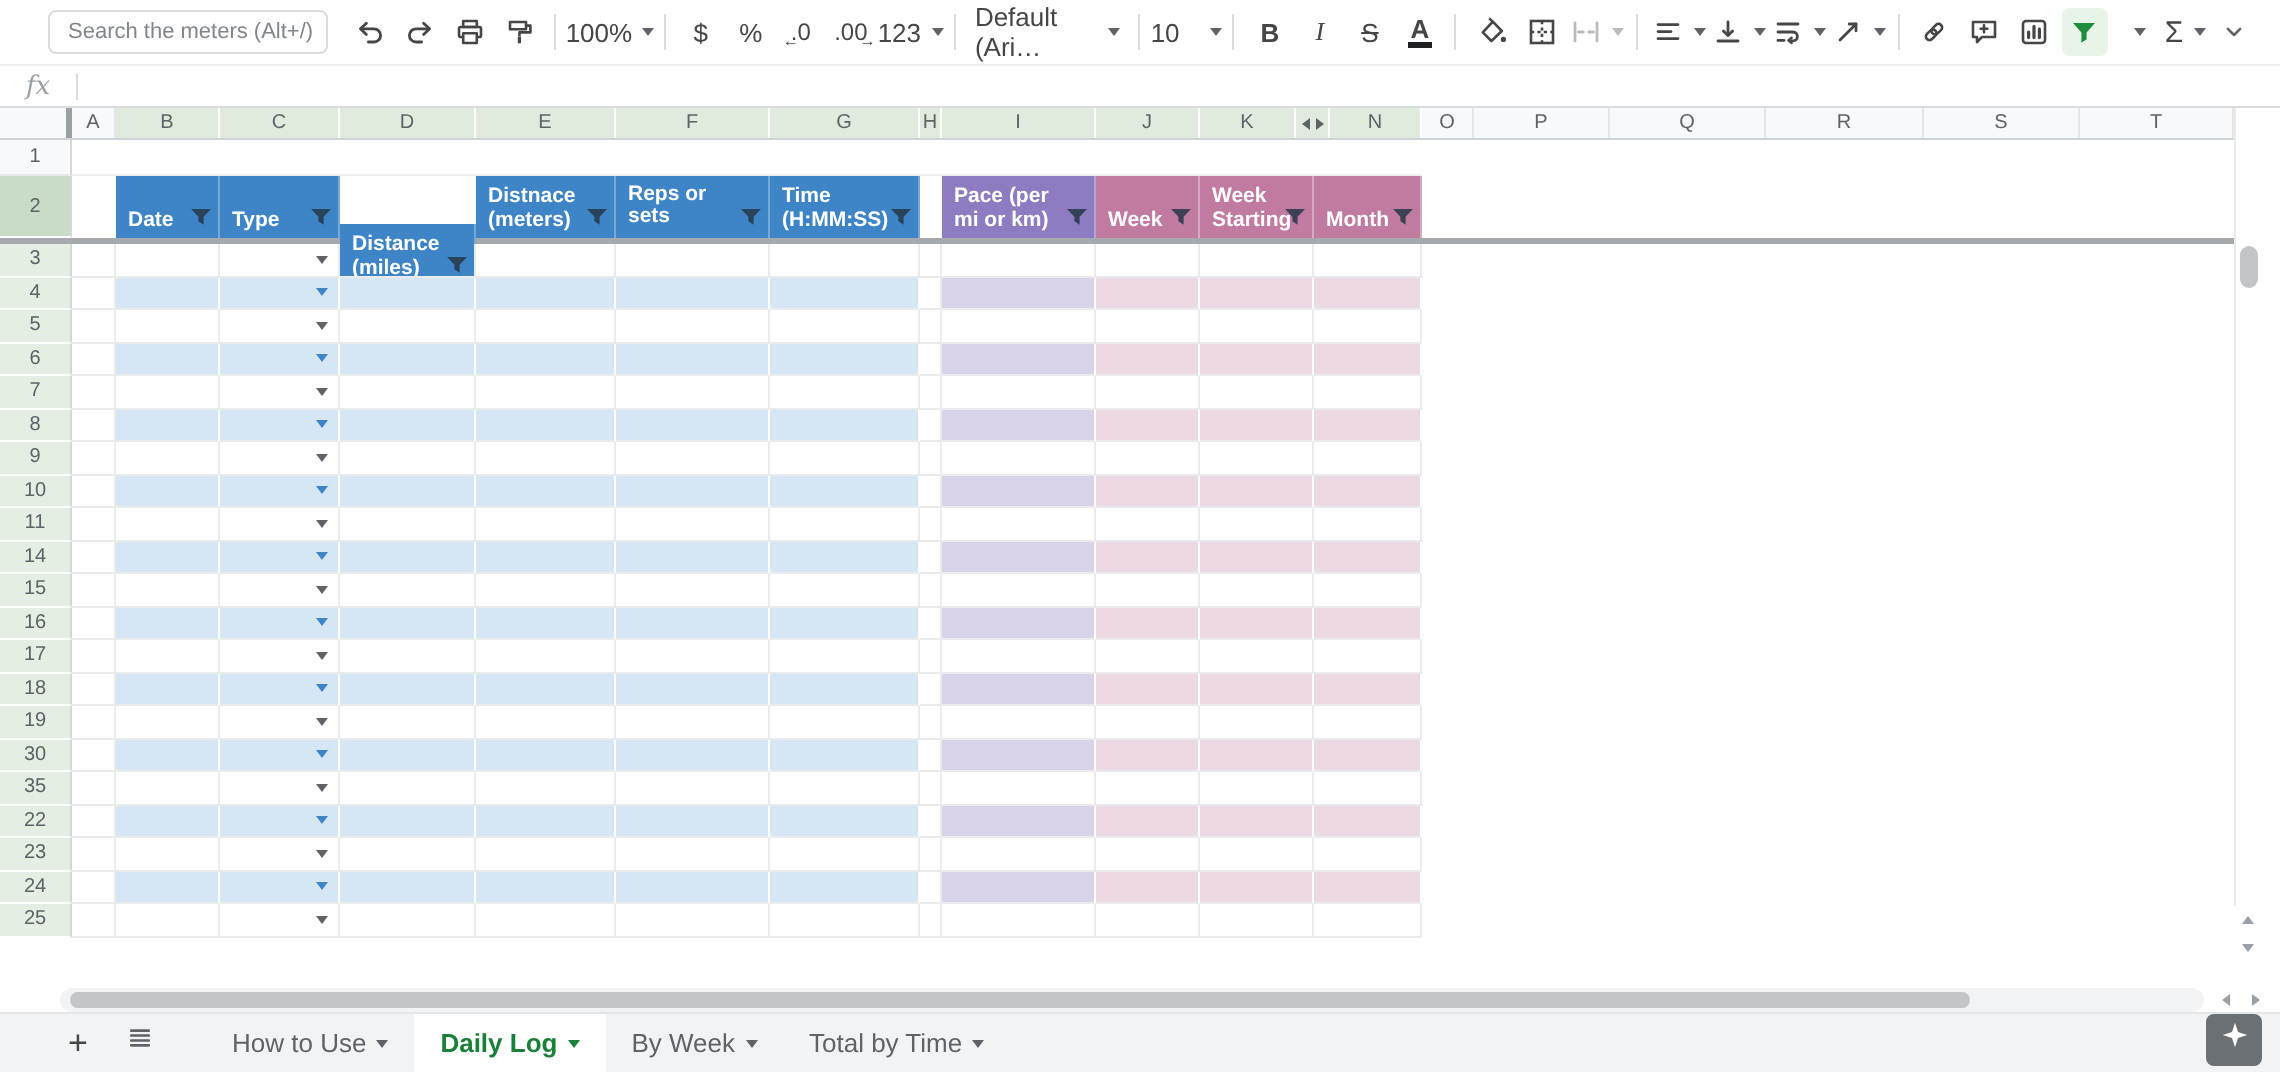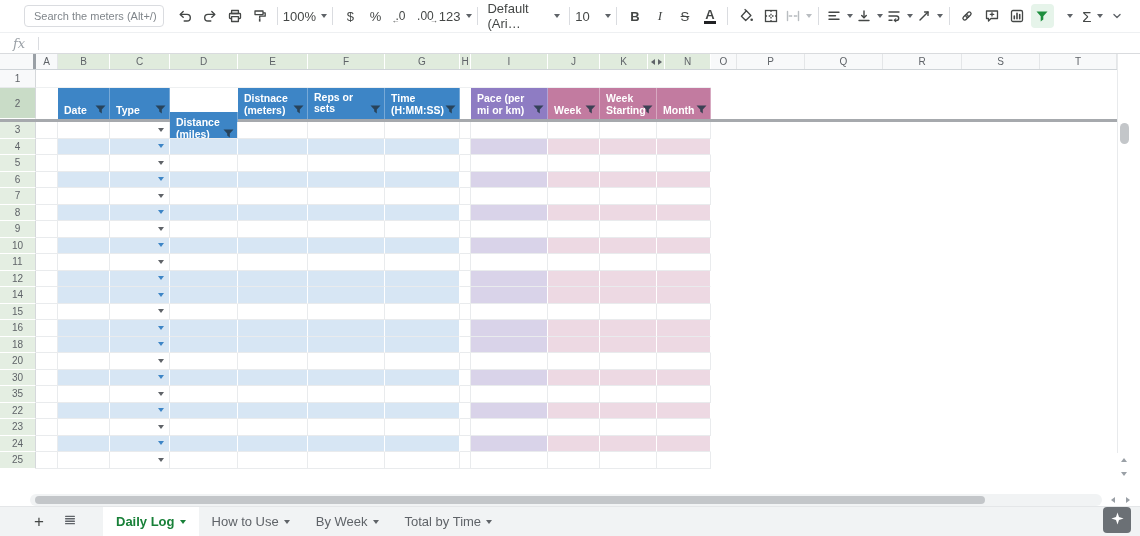--- a/index.html
+++ b/index.html
@@ -618,21 +618,21 @@
         <div class="c gl" style="width: 57px;"></div>
         <div class="c gl" style="width: 54px;"></div>
         <div class="c" style="width: 26px;"></div>
         <div class="c" style="width: 68px;"></div>
         <div class="c" style="width: 78px;"></div>
         <div class="c" style="width: 79px;"></div>
         <div class="c" style="width: 78px;"></div>
         <div class="c" style="width: 77px;"></div>
       </div>
       <div class="row" style="height: 16.5px;">
-        <div class="rowhead">12</div>
+        <div class="rowhead">14</div>
         <div class="c gl" style="width: 22px;"></div>
         <div class="c gl band-blue" style="width: 52px;"></div>
         <div class="c gl band-blue" style="width: 60px;">
           <div class="ddcar blue"></div>
         </div>
         <div class="c gl band-blue" style="width: 68px;"></div>
         <div class="c gl band-blue" style="width: 70px;"></div>
         <div class="c gl band-blue" style="width: 77px;"></div>
         <div class="c gl band-blue" style="width: 75px;"></div>
         <div class="c gl" style="width: 11px;"></div>
@@ -641,21 +641,44 @@
         <div class="c gl band-pink" style="width: 57px;"></div>
         <div class="c gl band-pink" style="width: 54px;"></div>
         <div class="c" style="width: 26px;"></div>
         <div class="c" style="width: 68px;"></div>
         <div class="c" style="width: 78px;"></div>
         <div class="c" style="width: 79px;"></div>
         <div class="c" style="width: 78px;"></div>
         <div class="c" style="width: 77px;"></div>
       </div>
       <div class="row" style="height: 16.5px;">
-        <div class="rowhead">14</div>
+        <div class="rowhead">15</div>
+        <div class="c gl" style="width: 22px;"></div>
+        <div class="c gl" style="width: 52px;"></div>
+        <div class="c gl" style="width: 60px;">
+          <div class="ddcar"></div>
+        </div>
+        <div class="c gl" style="width: 68px;"></div>
+        <div class="c gl" style="width: 70px;"></div>
+        <div class="c gl" style="width: 77px;"></div>
+        <div class="c gl" style="width: 75px;"></div>
+        <div class="c gl" style="width: 11px;"></div>
+        <div class="c gl" style="width: 77px;"></div>
+        <div class="c gl" style="width: 52px;"></div>
+        <div class="c gl" style="width: 57px;"></div>
+        <div class="c gl" style="width: 54px;"></div>
+        <div class="c" style="width: 26px;"></div>
+        <div class="c" style="width: 68px;"></div>
+        <div class="c" style="width: 78px;"></div>
+        <div class="c" style="width: 79px;"></div>
+        <div class="c" style="width: 78px;"></div>
+        <div class="c" style="width: 77px;"></div>
+      </div>
+      <div class="row" style="height: 16.5px;">
+        <div class="rowhead">16</div>
         <div class="c gl" style="width: 22px;"></div>
         <div class="c gl band-blue" style="width: 52px;"></div>
         <div class="c gl band-blue" style="width: 60px;">
           <div class="ddcar blue"></div>
         </div>
         <div class="c gl band-blue" style="width: 68px;"></div>
         <div class="c gl band-blue" style="width: 70px;"></div>
         <div class="c gl band-blue" style="width: 77px;"></div>
         <div class="c gl band-blue" style="width: 75px;"></div>
         <div class="c gl" style="width: 11px;"></div>
@@ -664,44 +687,44 @@
         <div class="c gl band-pink" style="width: 57px;"></div>
         <div class="c gl band-pink" style="width: 54px;"></div>
         <div class="c" style="width: 26px;"></div>
         <div class="c" style="width: 68px;"></div>
         <div class="c" style="width: 78px;"></div>
         <div class="c" style="width: 79px;"></div>
         <div class="c" style="width: 78px;"></div>
         <div class="c" style="width: 77px;"></div>
       </div>
       <div class="row" style="height: 16.5px;">
-        <div class="rowhead">15</div>
-        <div class="c gl" style="width: 22px;"></div>
-        <div class="c gl" style="width: 52px;"></div>
-        <div class="c gl" style="width: 60px;">
-          <div class="ddcar"></div>
-        </div>
-        <div class="c gl" style="width: 68px;"></div>
-        <div class="c gl" style="width: 70px;"></div>
-        <div class="c gl" style="width: 77px;"></div>
-        <div class="c gl" style="width: 75px;"></div>
-        <div class="c gl" style="width: 11px;"></div>
-        <div class="c gl" style="width: 77px;"></div>
-        <div class="c gl" style="width: 52px;"></div>
-        <div class="c gl" style="width: 57px;"></div>
-        <div class="c gl" style="width: 54px;"></div>
-        <div class="c" style="width: 26px;"></div>
-        <div class="c" style="width: 68px;"></div>
-        <div class="c" style="width: 78px;"></div>
-        <div class="c" style="width: 79px;"></div>
-        <div class="c" style="width: 78px;"></div>
-        <div class="c" style="width: 77px;"></div>
-      </div>
-      <div class="row" style="height: 16.5px;">
-        <div class="rowhead">16</div>
+        <div class="rowhead">17</div>
+        <div class="c gl" style="width: 22px;"></div>
+        <div class="c gl" style="width: 52px;"></div>
+        <div class="c gl" style="width: 60px;">
+          <div class="ddcar"></div>
+        </div>
+        <div class="c gl" style="width: 68px;"></div>
+        <div class="c gl" style="width: 70px;"></div>
+        <div class="c gl" style="width: 77px;"></div>
+        <div class="c gl" style="width: 75px;"></div>
+        <div class="c gl" style="width: 11px;"></div>
+        <div class="c gl" style="width: 77px;"></div>
+        <div class="c gl" style="width: 52px;"></div>
+        <div class="c gl" style="width: 57px;"></div>
+        <div class="c gl" style="width: 54px;"></div>
+        <div class="c" style="width: 26px;"></div>
+        <div class="c" style="width: 68px;"></div>
+        <div class="c" style="width: 78px;"></div>
+        <div class="c" style="width: 79px;"></div>
+        <div class="c" style="width: 78px;"></div>
+        <div class="c" style="width: 77px;"></div>
+      </div>
+      <div class="row" style="height: 16.5px;">
+        <div class="rowhead">18</div>
         <div class="c gl" style="width: 22px;"></div>
         <div class="c gl band-blue" style="width: 52px;"></div>
         <div class="c gl band-blue" style="width: 60px;">
           <div class="ddcar blue"></div>
         </div>
         <div class="c gl band-blue" style="width: 68px;"></div>
         <div class="c gl band-blue" style="width: 70px;"></div>
         <div class="c gl band-blue" style="width: 77px;"></div>
         <div class="c gl band-blue" style="width: 75px;"></div>
         <div class="c gl" style="width: 11px;"></div>
@@ -710,44 +733,21 @@
         <div class="c gl band-pink" style="width: 57px;"></div>
         <div class="c gl band-pink" style="width: 54px;"></div>
         <div class="c" style="width: 26px;"></div>
         <div class="c" style="width: 68px;"></div>
         <div class="c" style="width: 78px;"></div>
         <div class="c" style="width: 79px;"></div>
         <div class="c" style="width: 78px;"></div>
         <div class="c" style="width: 77px;"></div>
       </div>
       <div class="row" style="height: 16.5px;">
-        <div class="rowhead">18</div>
-        <div class="c gl" style="width: 22px;"></div>
-        <div class="c gl band-blue" style="width: 52px;"></div>
-        <div class="c gl band-blue" style="width: 60px;">
-          <div class="ddcar blue"></div>
-        </div>
-        <div class="c gl band-blue" style="width: 68px;"></div>
-        <div class="c gl band-blue" style="width: 70px;"></div>
-        <div class="c gl band-blue" style="width: 77px;"></div>
-        <div class="c gl band-blue" style="width: 75px;"></div>
-        <div class="c gl" style="width: 11px;"></div>
-        <div class="c gl band-purple" style="width: 77px;"></div>
-        <div class="c gl band-pink" style="width: 52px;"></div>
-        <div class="c gl band-pink" style="width: 57px;"></div>
-        <div class="c gl band-pink" style="width: 54px;"></div>
-        <div class="c" style="width: 26px;"></div>
-        <div class="c" style="width: 68px;"></div>
-        <div class="c" style="width: 78px;"></div>
-        <div class="c" style="width: 79px;"></div>
-        <div class="c" style="width: 78px;"></div>
-        <div class="c" style="width: 77px;"></div>
-      </div>
-      <div class="row" style="height: 16.5px;">
-        <div class="rowhead">20</div>
+        <div class="rowhead">19</div>
         <div class="c gl" style="width: 22px;"></div>
         <div class="c gl" style="width: 52px;"></div>
         <div class="c gl" style="width: 60px;">
           <div class="ddcar"></div>
         </div>
         <div class="c gl" style="width: 68px;"></div>
         <div class="c gl" style="width: 70px;"></div>
         <div class="c gl" style="width: 77px;"></div>
         <div class="c gl" style="width: 75px;"></div>
         <div class="c gl" style="width: 11px;"></div>
@@ -923,26 +923,26 @@
     </div>
 
   <div class="tabbar">
     <div class="addbtn"><span>+</span></div>
     <div class="allbtn">
         <span><svg width="14" height="14" viewBox="0 0 16 16" fill="none" stroke="#5f6368" stroke-width="1.5" stroke-linecap="round">
             <path d="M3 3.8 H13 M3 6.6 H13 M3 9.4 H13 M3 12.2 H13"></path>
           </svg></span>
       </div>
     <div id="tabstrip" style="display:flex;align-items:center;height:100%;margin-left:12px">
+        <div class="tab">
+          <span>How to Use</span>
+          <span class="caret"></span>
+        </div>
         <div class="tab active">
           <span>Daily Log</span>
-          <span class="caret"></span>
-        </div>
-        <div class="tab">
-          <span>How to Use</span>
           <span class="caret"></span>
         </div>
         <div class="tab">
           <span>By Week</span>
           <span class="caret"></span>
         </div>
         <div class="tab">
           <span>Total by Time</span>
           <span class="caret"></span>
         </div>

